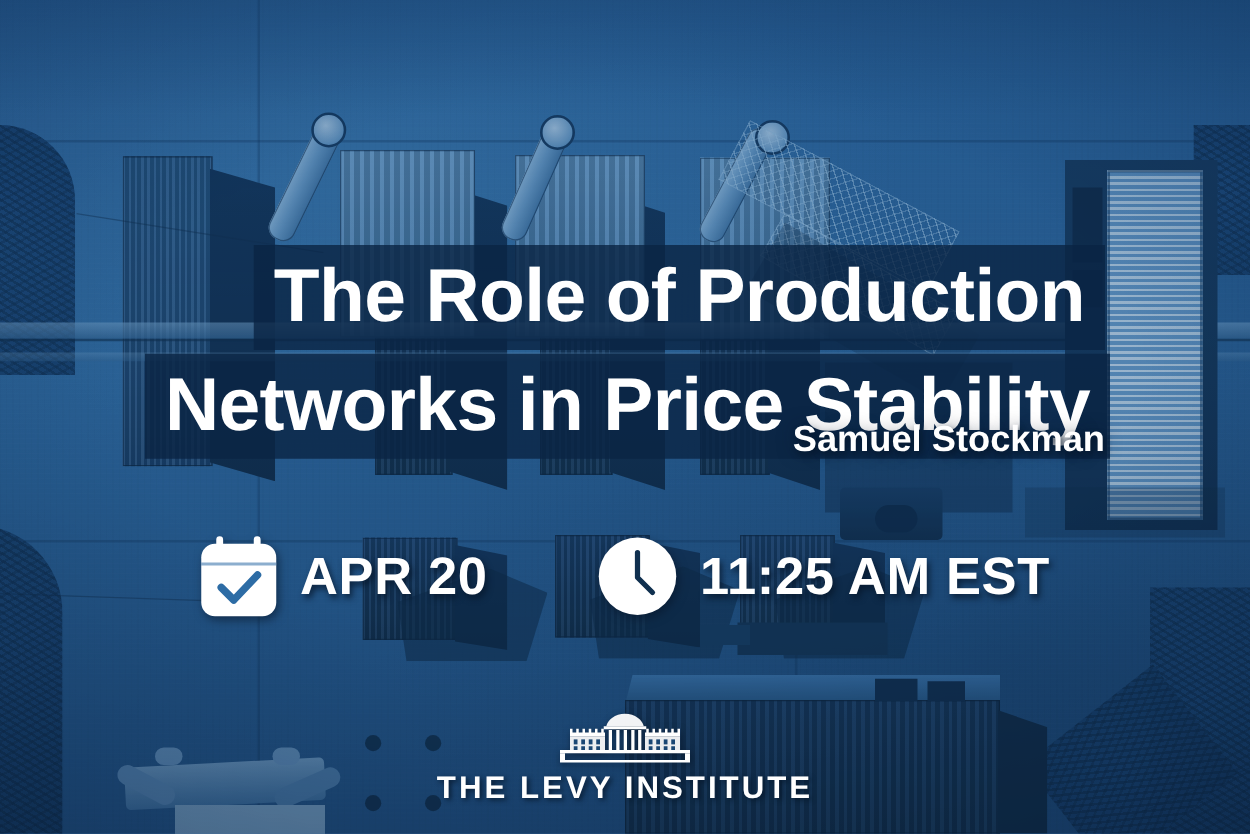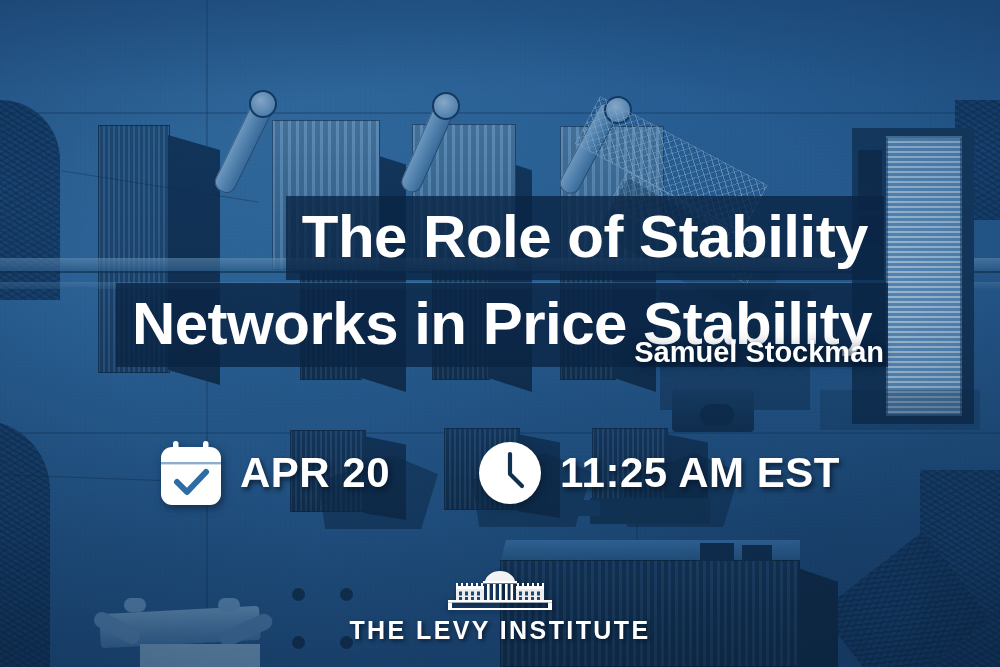--- a/index.html
+++ b/index.html
@@ -166,21 +166,21 @@
     color: #ffffff;
     font-size: 29px;
     font-weight: bold;
     letter-spacing: 0px;
     text-shadow: 2px 3px 5px rgba(6,22,42,0.85), 0 0 14px rgba(6,22,42,0.55);
   }
 
   
   .meta-row {
     position: absolute;
-    top: 440px;
+    top: 428px;
     left: 0; right: 0;
     display: flex;
     align-items: center;
     justify-content: center;
     gap: 30px;
   }
   .meta-item { display: flex; align-items: center; gap: 18px; }
   .meta-text {
     color: #ffffff;
     font-size: 42px;
@@ -318,21 +318,21 @@
     <div class="obj thin-line" style="left:0;top:478px;width:210px;height:1px;transform:rotate(2deg);opacity:.7;"></div>
     <div class="obj thin-line" style="left:900px;top:630px;width:120px;height:1px;transform:rotate(-22deg);opacity:.6;"></div>
 
     <div class="bg-grade"></div>
     <div class="bg-tint"></div>
   </div>
 
   <div class="content">
 
     <div class="title-block">
-      <div class="title-line l1">The Role of Stability</div><br>
+      <div class="title-line l1">The Role of Production</div><br>
       <div class="title-line l2">Networks in Price Stability</div>
     </div>
 
     <div class="speaker-row">
       <span class="speaker">Samuel Stockman</span>
     </div>
 
     <div class="meta-row">
 
       <div class="meta-item">

